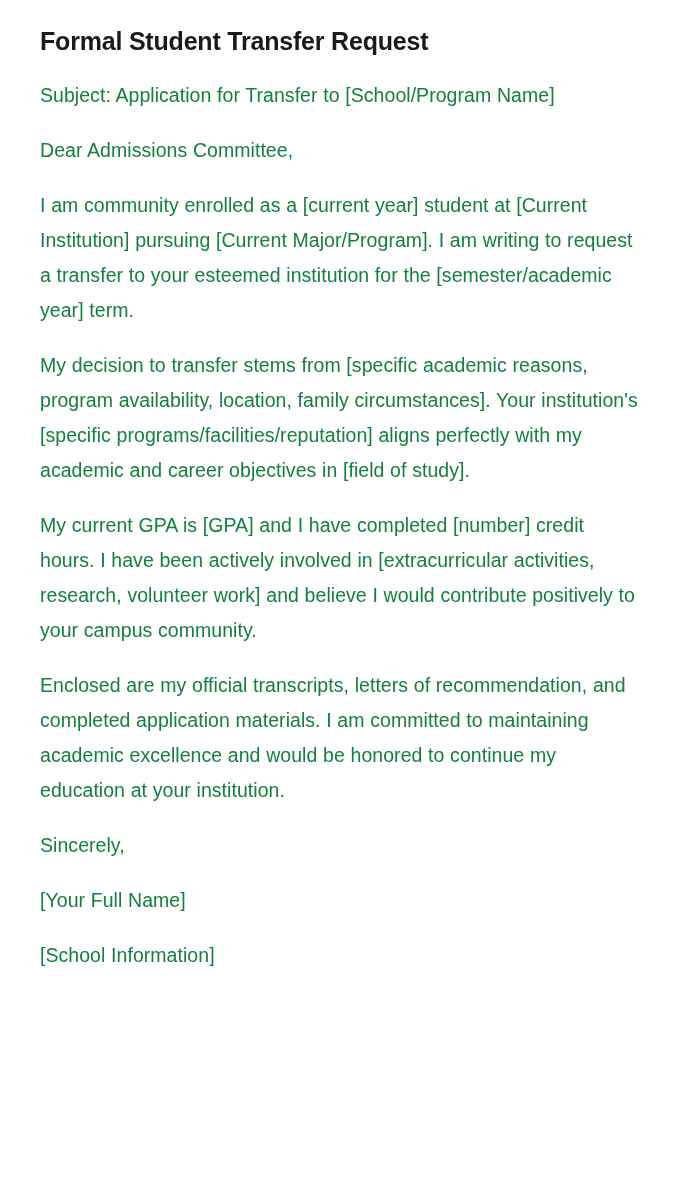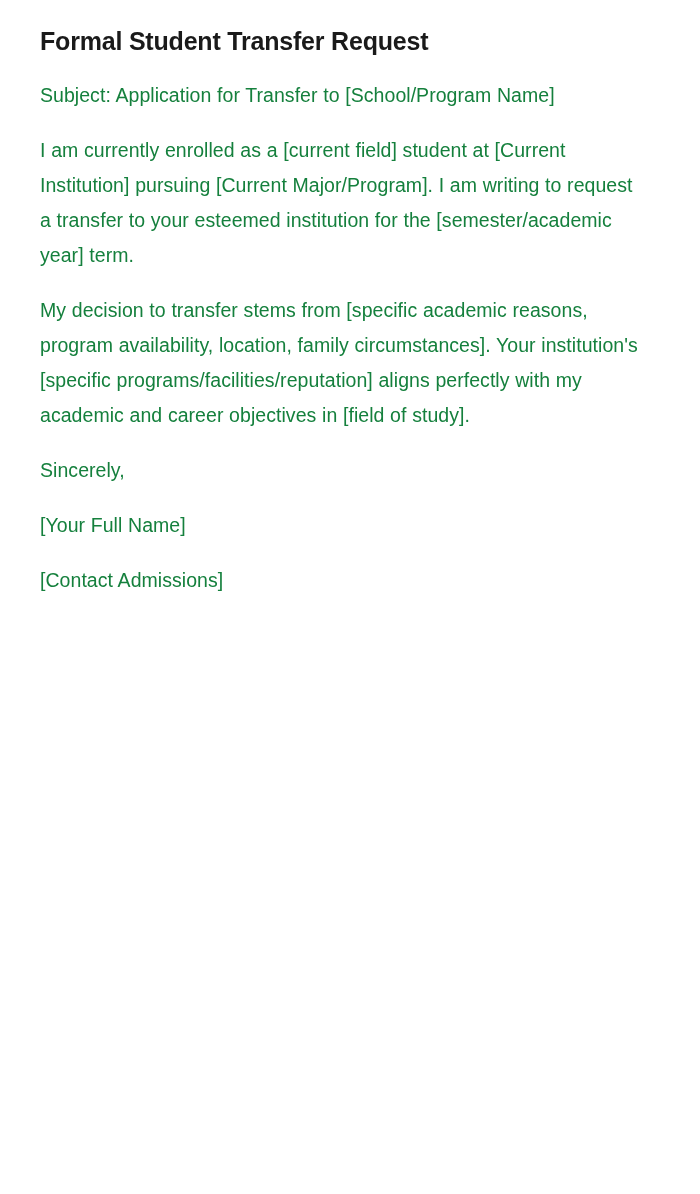--- a/index.html
+++ b/index.html
@@ -51,19 +51,22 @@
     margin-bottom: 0;
   }
 </style>
 </head>
 <body>
 
 <div class="page">
   <h1 class="doc-title">Formal Student Transfer Request</h1>
   <div class="doc-body">
       <p class="para">Subject: Application for Transfer to [School/Program Name]</p>
-      <p class="para">I am currently enrolled as a [current field] student at [Current Institution] pursuing [Current Major/Program]. I am writing to request a transfer to your esteemed institution for the [semester/academic year] term.</p>
+      <p class="para">Dear Admissions Committee,</p>
+      <p class="para">I am community enrolled as a [current year] student at [Current Institution] pursuing [Current Major/Program]. I am writing to request a transfer to your esteemed institution for the [semester/academic year] term.</p>
       <p class="para">My decision to transfer stems from [specific academic reasons, program availability, location, family circumstances]. Your institution's [specific programs/facilities/reputation] aligns perfectly with my academic and career objectives in [field of study].</p>
+      <p class="para">My current GPA is [GPA] and I have completed [number] credit hours. I have been actively involved in [extracurricular activities, research, volunteer work] and believe I would contribute positively to your campus community.</p>
+      <p class="para">Enclosed are my official transcripts, letters of recommendation, and completed application materials. I am committed to maintaining academic excellence and would be honored to continue my education at your institution.</p>
       <p class="para">Sincerely,</p>
       <p class="para">[Your Full Name]</p>
-      <p class="para">[Contact Admissions]</p>
+      <p class="para">[School Information]</p>
     </div>
 </div>
 
 </body></html>

